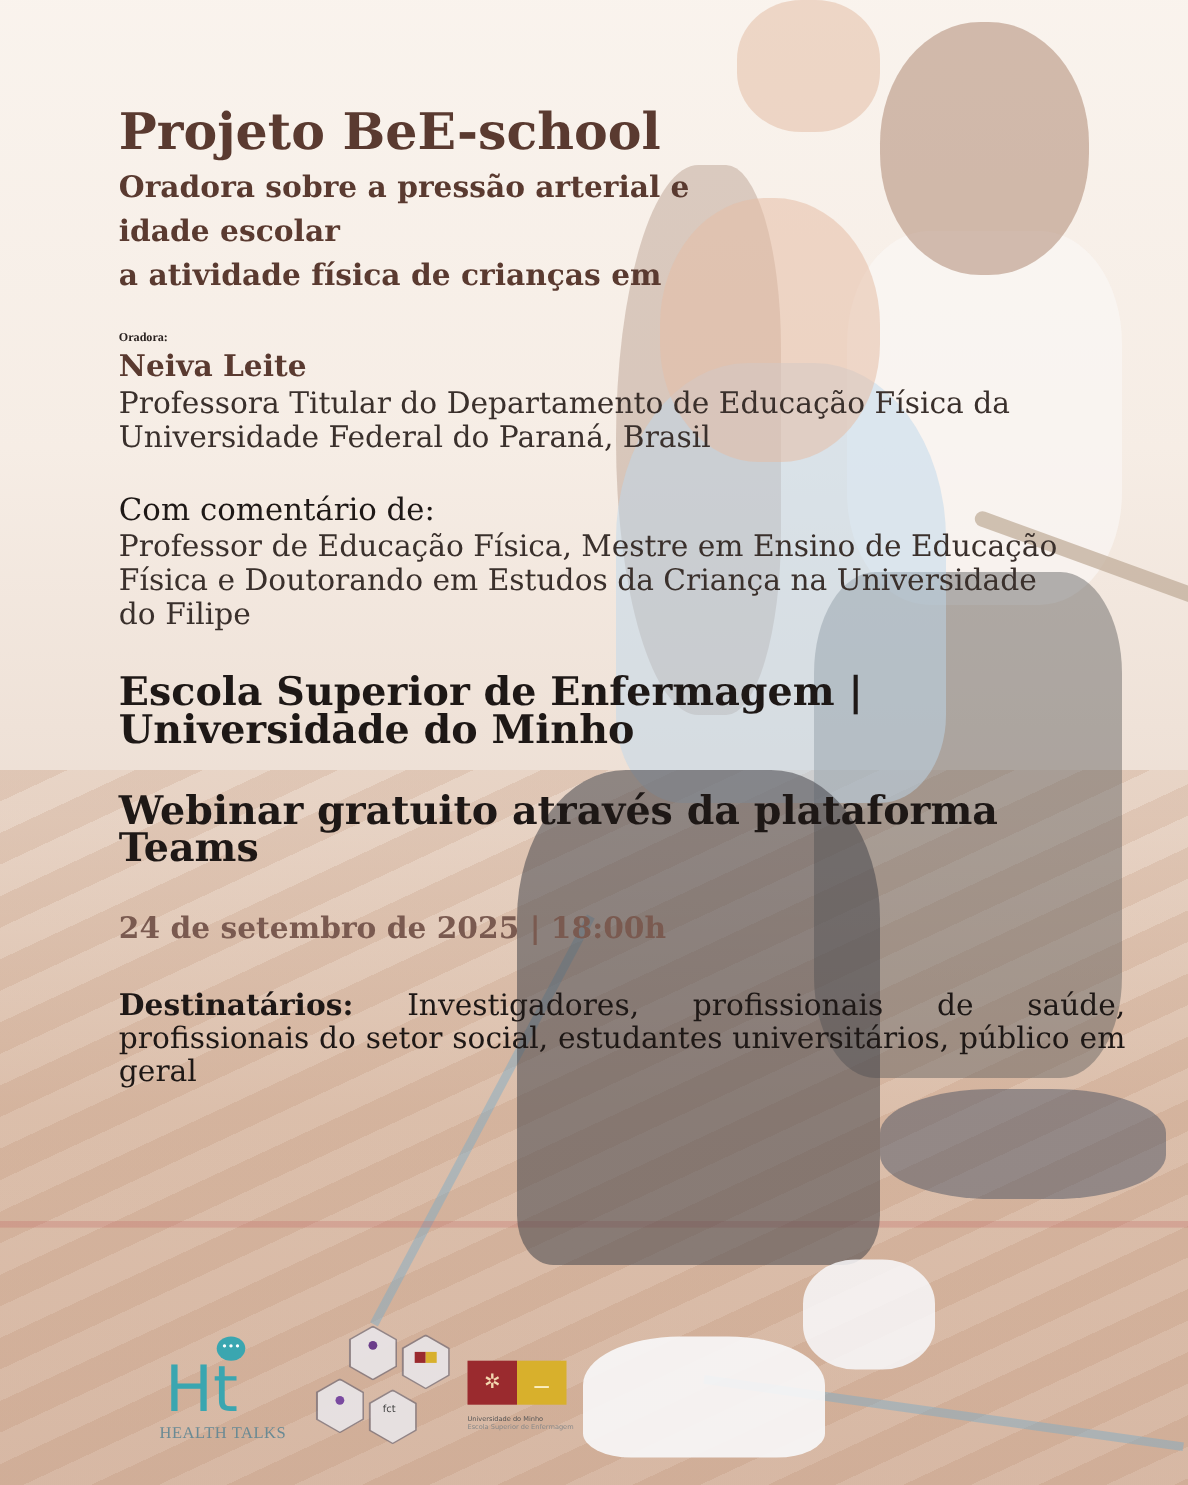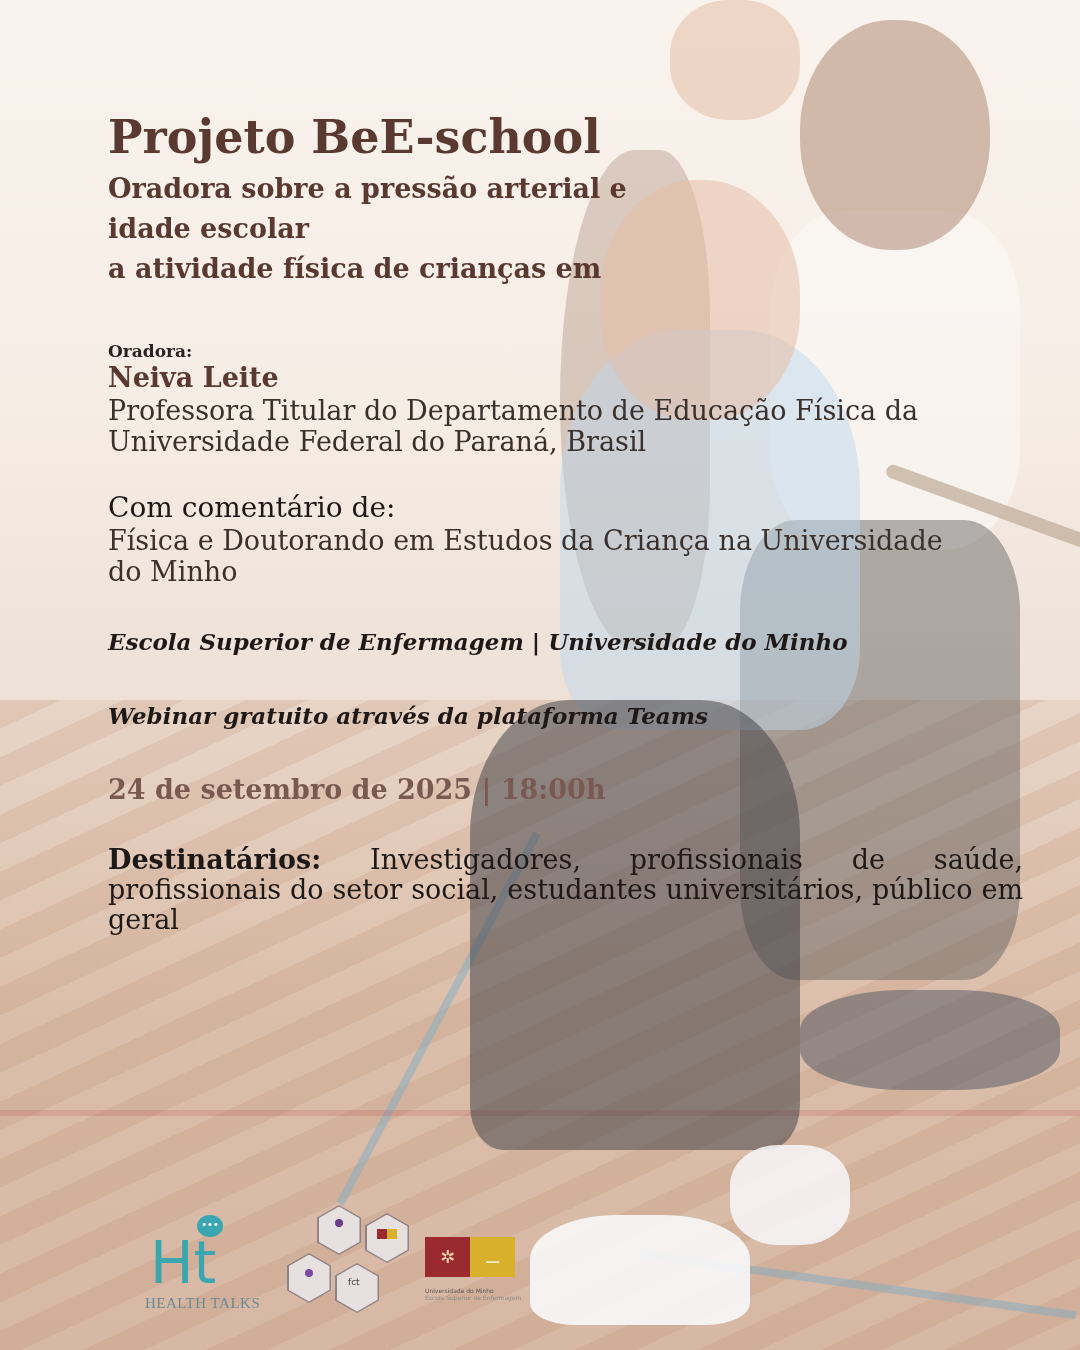--- a/index.html
+++ b/index.html
@@ -24,28 +24,28 @@
   .kid-girl-legs { left: 470px; top: 700px; width: 330px; height: 450px; background: rgba(70,70,75,0.55); border-radius: 30% 30% 10% 10%; }
   .kid-girl-shoe1 { left: 530px; top: 1215px; width: 220px; height: 110px; background: rgba(248,248,250,0.9); border-radius: 40% 40% 20% 20%; }
   .kid-girl-shoe2 { left: 730px; top: 1145px; width: 120px; height: 100px; background: rgba(248,248,250,0.85); border-radius: 40%; }
   .kid-boy-head { left: 800px; top: 20px; width: 190px; height: 230px; background: rgba(160,115,90,0.45); border-radius: 48%; }
   .kid-boy-shirt { left: 770px; top: 210px; width: 250px; height: 340px; background: rgba(250,248,246,0.65); border-radius: 30%; }
   .kid-boy-legs { left: 740px; top: 520px; width: 280px; height: 460px; background: rgba(90,90,90,0.45); border-radius: 20%; }
   .kid-boy-shoe { left: 800px; top: 990px; width: 260px; height: 100px; background: rgba(60,70,90,0.45); border-radius: 40%; }
   .kid-back-head { left: 670px; top: 0; width: 130px; height: 120px; background: rgba(220,170,140,0.4); border-radius: 45%; }
   .rope { position: absolute; left: 880px; top: 500px; width: 220px; height: 14px; background: rgba(190,170,150,0.7); transform: rotate(20deg); border-radius: 7px; }
 
-  .content { position: absolute; left: 108px; top: 107px; width: 915px; }
+  .content { position: absolute; left: 108px; top: 89px; width: 915px; }
   .title { color: #5a3a30; font-size: 46px; line-height: 60px; font-weight: bold; margin: 0; }
   .subtitle { color: #5a3a30; font-size: 27px; line-height: 40px; font-weight: bold; margin: 2px 0 0 0; width: 540px; }
-  .label-small { color: #2a2220; font-size: 17px; font-weight: bold; margin-top: 52px; line-height: 20px; }
+  .label-small { color: #2a2220; font-size: 11px; font-weight: bold; margin-top: 26px; line-height: 20px; font-family: Liberation Serif, serif; }
   .name { color: #5a3a30; font-size: 27px; font-weight: bold; line-height: 34px; }
   .bio { color: #3a302c; font-size: 27px; line-height: 31px; }
   .label-big { color: #1e1816; font-size: 28px; font-weight: normal; line-height: 34px; margin-top: 34px; }
-  .info { color: #1e1816; font-size: 23px; font-weight: bold; line-height: 34px; font-style: italic; }
+  .info { color: #1e1816; font-size: 36px; font-weight: bold; line-height: 34px; }
   .date { color: #7a5a50; font-size: 27px; font-weight: bold; line-height: 34px; }
   .aud { color: #1e1816; font-size: 27px; line-height: 30px; text-align: justify; }
   .aud b { font-weight: bold; }
 
   .logos { position: absolute; top: 1215px; left: 145px; height: 110px; }
   .ht-logo { position: absolute; left: 0; top: 0; width: 125px; height: 100px; }
   .ht-h { position: absolute; left: 5px; top: 18px; font-family: "DejaVu Sans", sans-serif; font-size: 58px; color: #3aa6b0; line-height: 60px; }
   .ht-bubble { position: absolute; left: 52px; top: 0; width: 26px; height: 22px; background: #3aa6b0; border-radius: 50%; color: #fff; font-size: 10px; line-height: 20px; text-align: center; font-family: "DejaVu Sans", sans-serif; }
   .ht-text { position: absolute; left: 0; top: 80px; font-family: Liberation Serif, serif; font-size: 15px; color: #6a8a94; letter-spacing: 0.5px; white-space: nowrap; }
 
@@ -94,22 +94,23 @@
 
     <div class="label-small">Oradora:</div>
     <div class="name">Neiva Leite</div>
     <div class="bio">
       <div>Professora Titular do Departamento de Educação Física da</div>
       <div>Universidade Federal do Paraná, Brasil</div>
     </div>
 
     <div class="label-big">Com comentário de:</div>
     <div class="bio">
+      <div>Professor de Educação Física, Mestre em Ensino de Educação</div>
       <div>Física e Doutorando em Estudos da Criança na Universidade</div>
-      <div>do Minho</div>
+      <div>do Filipe</div>
     </div>
 
     <div class="info" style="margin-top:38px;">Escola Superior de Enfermagem | Universidade do Minho</div>
     <div class="info" style="margin-top:40px;">Webinar gratuito através da plataforma Teams</div>
     <div class="date" style="margin-top:40px;">24 de setembro de 2025 | 18:00h</div>
 
     <div class="aud" style="margin-top:38px;">
       <b>Destinatários:</b><span> Investigadores, profissionais de saúde, profissionais do setor social, estudantes universitários, público em geral</span>
     </div>
   </div>

